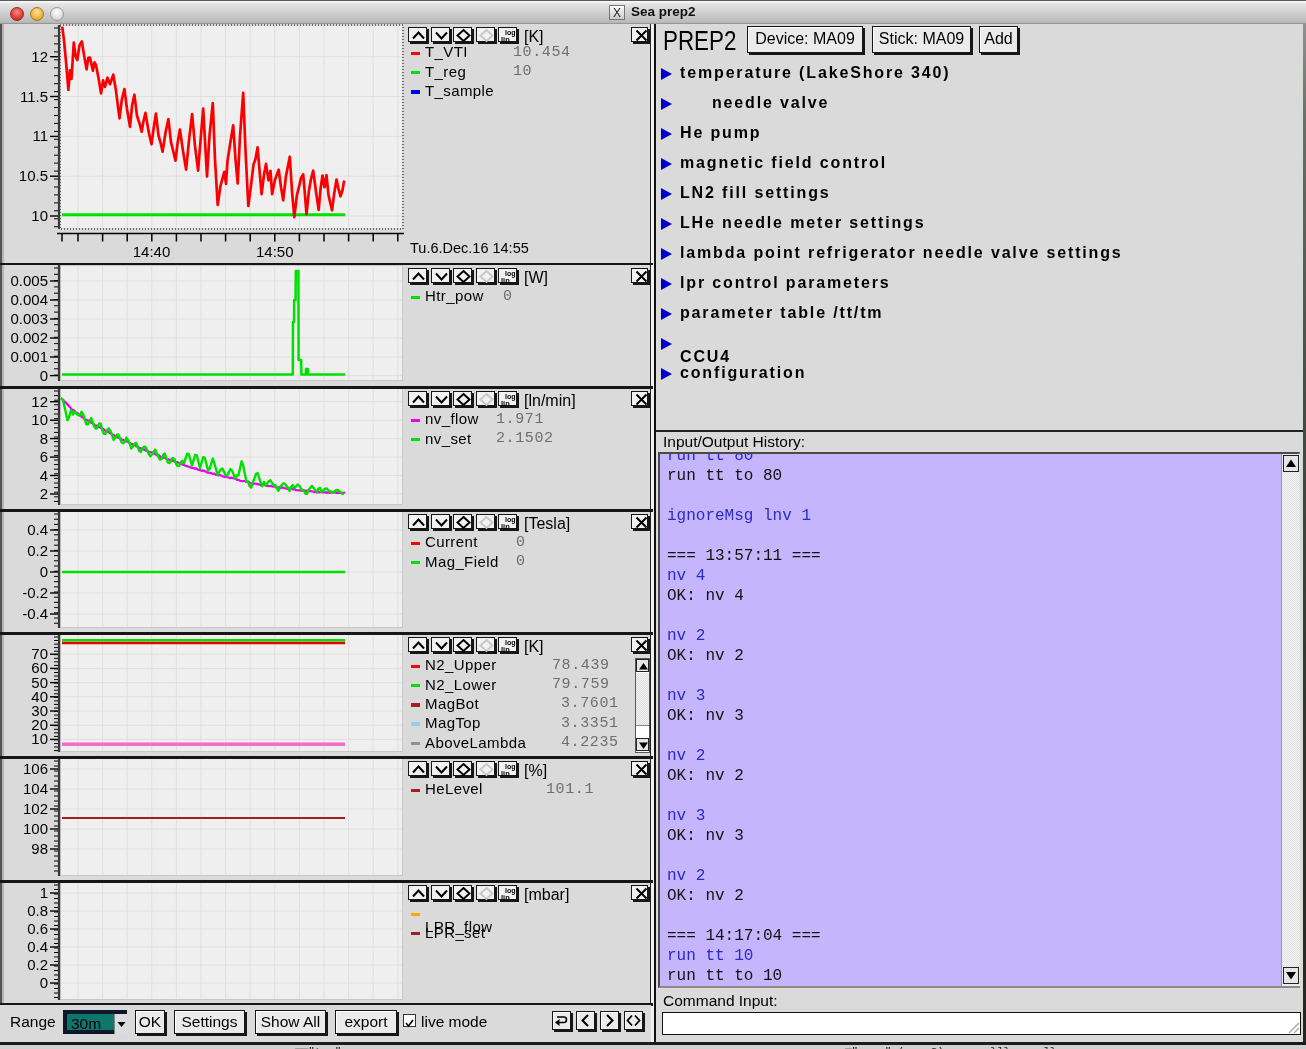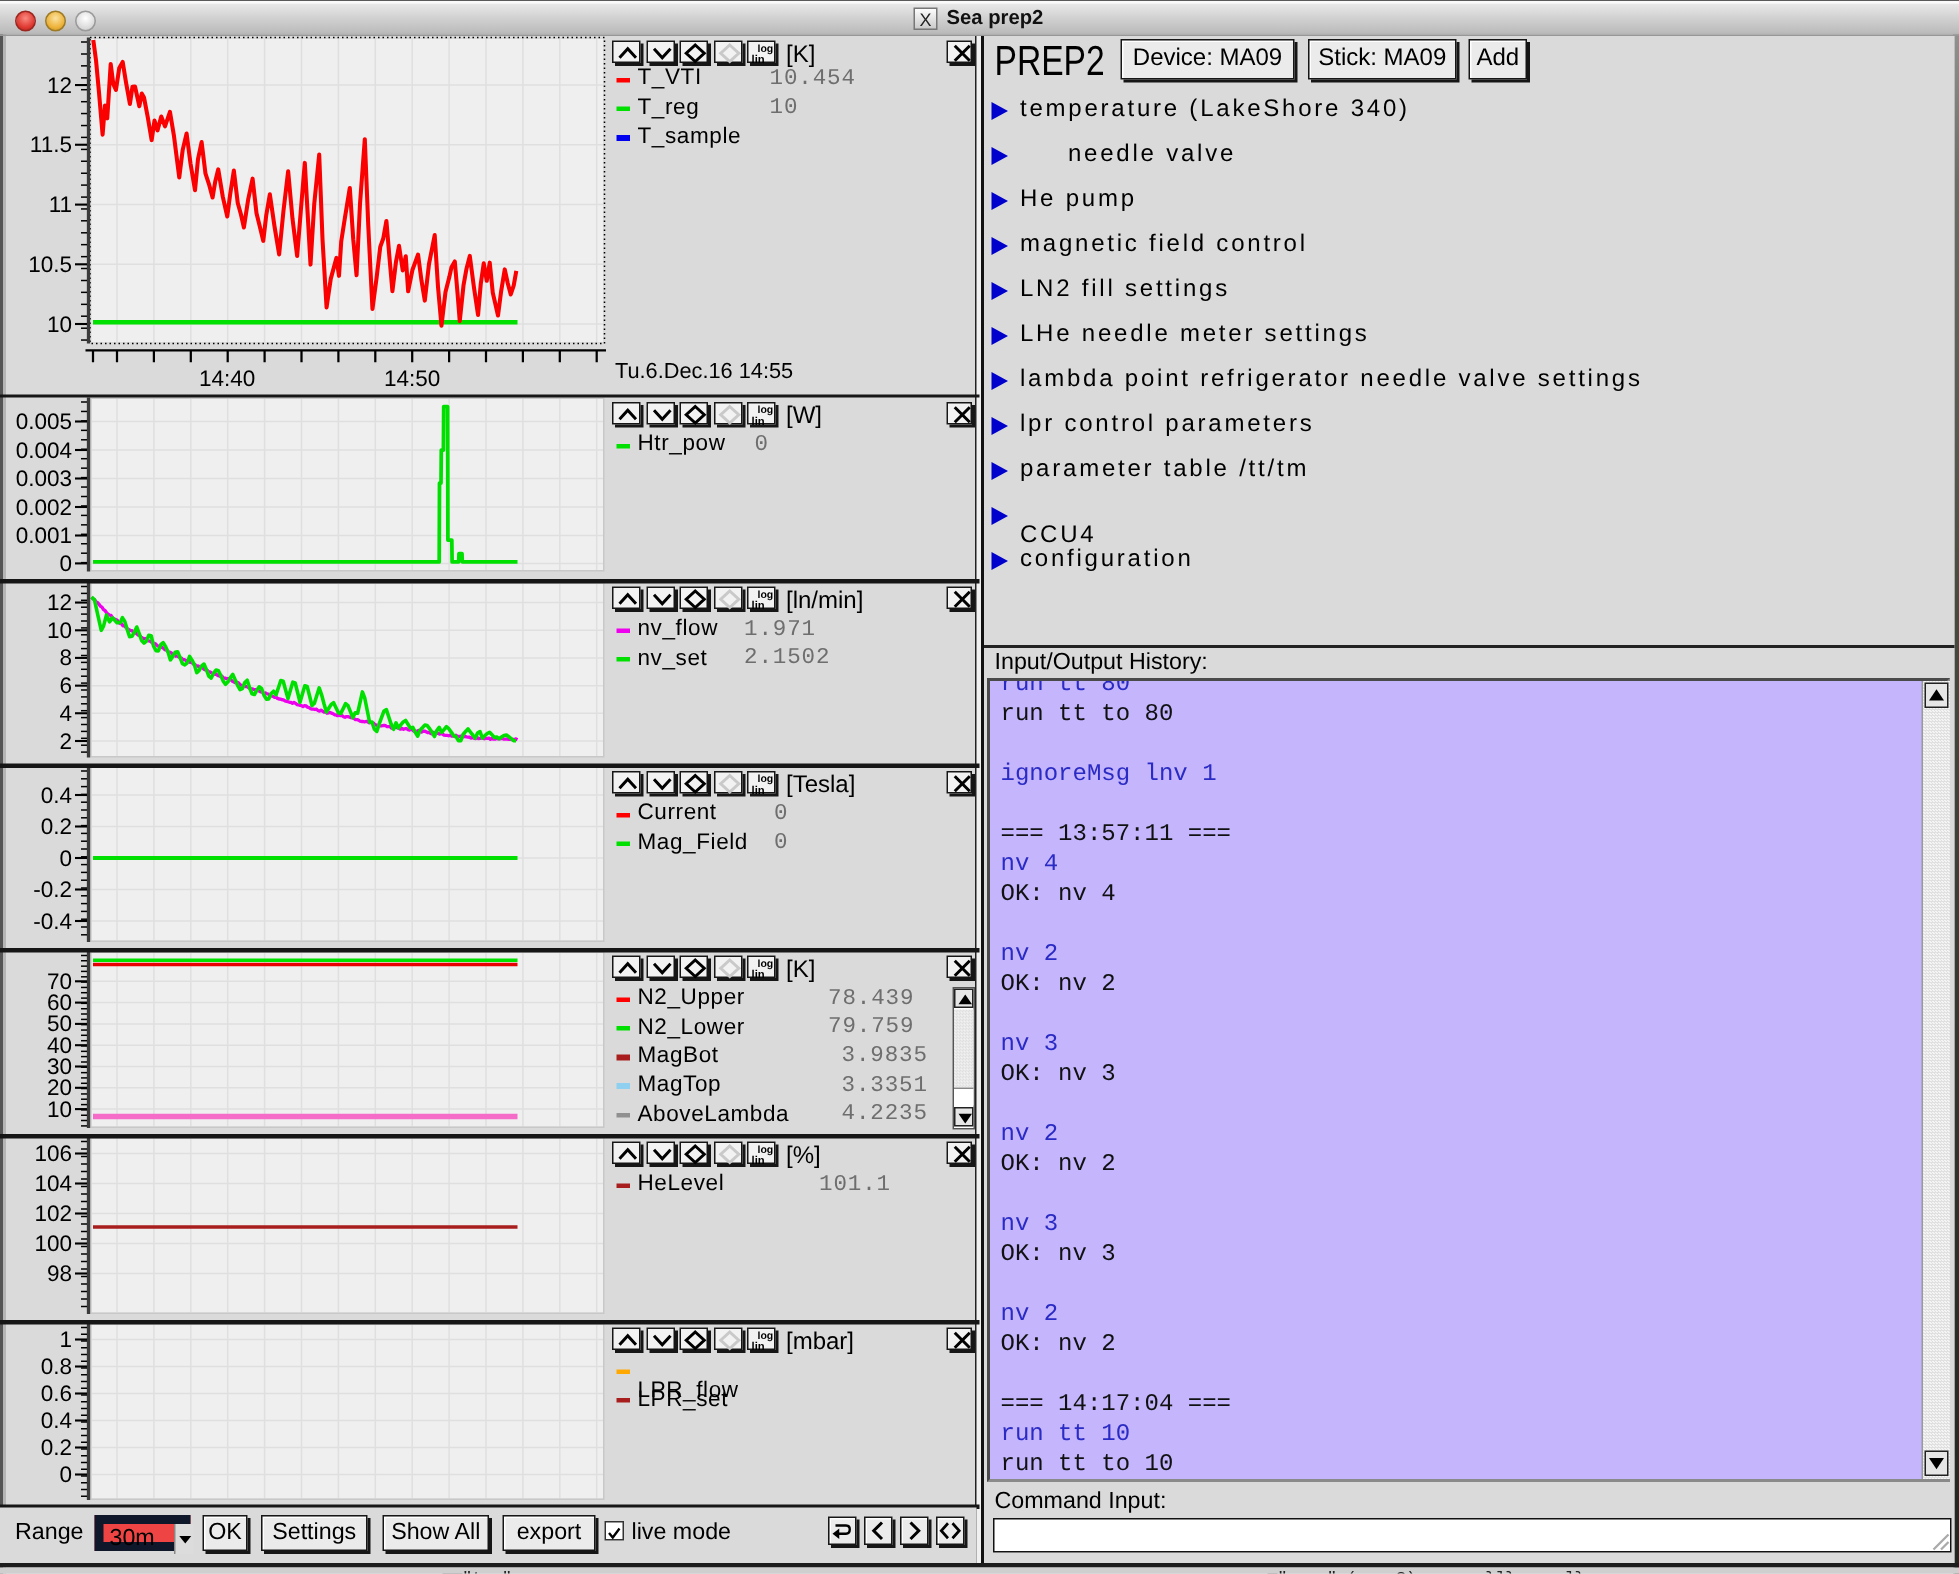--- a/index.html
+++ b/index.html
@@ -2,21 +2,21 @@
 <html><head><meta charset="utf-8"><style>
 * { margin:0; padding:0; box-sizing:border-box; }
 html,body { width:1306px; height:1049px; overflow:hidden; font-family:"Liberation Sans", sans-serif; }
 body { position:relative; background:#dadada; }
 .abs { position:absolute; }
 .cbtn { position:absolute; background:#f2f2f2; border:1px solid #161616; box-shadow:2px 2px 0 #161616; line-height:0; }
 .unit { position:absolute; font-size:16px; color:#000; }
 .dash { position:absolute; width:9px; height:3.5px; }
 .lname { position:absolute; font-size:15px; color:#000; letter-spacing:0.4px; }
 .lval { position:absolute; font-family:"Liberation Mono", monospace; font-size:15px; color:#6e6e6e; letter-spacing:0.6px; }
-.titem { position:absolute; font-size:16px; font-weight:normal; color:#000; letter-spacing:1.85px; }
+.titem { position:absolute; font-size:16px; font-weight:bold; color:#000; letter-spacing:1.85px; }
 .tri { position:absolute; width:0; height:0; border-left:11px solid #0000cc; border-top:6px solid transparent; border-bottom:6px solid transparent; }
 .tbtn { position:absolute; background:#ebebeb; border:1px solid #161616; box-shadow:2px 2px 0 #161616, inset 1px 1px 0 #fff; color:#000; text-align:center; }
 .iob { color:#2a2ac4; }
 .iok { color:#111; }
 .sbbtn { position:absolute; background:#e6e6e6; border:1px solid #222; line-height:0; }
 </style></head>
 <body>
 
 <div class="abs" style="left:0;top:0;width:2px;height:1049px;background:#555"></div>
 <div class="abs" style="left:2px;top:0;width:1.5px;height:1049px;background:#b5b5b5"></div>
@@ -607,21 +607,21 @@
       <line x1="14.5" y1="2.5" x2="4.5" y2="12.5" stroke="#000" stroke-width="2"></line>
     </svg></div>
 <div class="dash" style="left:411px;top:664.5px;background:#ff0000"></div>
 <div class="lname" style="left:425px;top:656.4px">N2_Upper</div>
 <div class="lval" style="left:552px;top:656.8px">78.439</div>
 <div class="dash" style="left:411px;top:683.8px;background:#00e000"></div>
 <div class="lname" style="left:425px;top:675.7px">N2_Lower</div>
 <div class="lval" style="left:552px;top:676.1px">79.759</div>
 <div class="dash" style="left:411px;top:703.1px;background:#a81e1e"></div>
 <div class="lname" style="left:425px;top:695.0px">MagBot</div>
-<div class="lval" style="left:561px;top:695.4px">3.9835</div>
+<div class="lval" style="left:561px;top:695.4px">3.7601</div>
 <div class="dash" style="left:411px;top:722.4px;background:#8fd0f0"></div>
 <div class="lname" style="left:425px;top:714.3px">MagTop</div>
 <div class="lval" style="left:561px;top:714.7px">3.3351</div>
 <div class="dash" style="left:411px;top:741.7px;background:#909090"></div>
 <div class="lname" style="left:425px;top:733.6px">AboveLambda</div>
 <div class="lval" style="left:561px;top:734.0px">4.2235</div>
 <div class="cbtn" style="left:408px;top:761px;width:19px;height:15px"><svg width="19" height="15" viewBox="0 0 19 15">
       <polyline points="4,10.5 9.5,4.5 15,10.5" fill="none" stroke="#000" stroke-width="2"></polyline>
     </svg></div>
 <div class="cbtn" style="left:430.5px;top:761px;width:19px;height:15px"><svg width="19" height="15" viewBox="0 0 19 15">
@@ -684,21 +684,21 @@
 <div style="position:absolute;left:0px;top:262.5px;width:653px;height:2.5px;background:#161616"></div>
 <div style="position:absolute;left:0px;top:386px;width:653px;height:2.5px;background:#161616"></div>
 <div style="position:absolute;left:0px;top:509px;width:653px;height:2.5px;background:#161616"></div>
 <div style="position:absolute;left:0px;top:632px;width:653px;height:2.5px;background:#161616"></div>
 <div style="position:absolute;left:0px;top:756px;width:653px;height:2.5px;background:#161616"></div>
 <div style="position:absolute;left:0px;top:880px;width:653px;height:2.5px;background:#161616"></div>
 <div style="position:absolute;left:0px;top:1003px;width:653px;height:2.5px;background:#161616"></div>
 
 <div class="abs" style="left:0;top:1005px;width:651px;height:37px;background:#dadada">
   <div class="abs" style="left:10px;top:8px;font-size:15.5px">Range</div>
-  <div class="abs" style="left:63px;top:5px;width:64px;height:24px;background:#ef4444;border:6px solid #0f172a">
+  <div class="abs" style="left:63px;top:5px;width:64px;height:24px;background:#0f766e;border:4px solid #0f172a">
     <div class="abs" style="left:4px;top:1px;font-size:15.5px">30m</div>
     <div class="abs" style="left:47px;top:0px;width:13px;height:20px;background:#dcdcdc;border-left:1px solid #888"><svg width="13" height="20">
           <polygon points="2.5,8 10.5,8 6.5,13" fill="#000"></polygon>
         </svg></div>
   </div>
   <div class="tbtn" style="left:135px;top:5px;width:30px;height:24px;font-size:15.5px;line-height:21px">OK</div>
   <div class="tbtn" style="left:174px;top:5px;width:71px;height:24px;font-size:15.5px;line-height:21px">Settings</div>
   <div class="tbtn" style="left:255px;top:5px;width:71px;height:24px;font-size:15.5px;line-height:21px">Show All</div>
   <div class="tbtn" style="left:335px;top:5px;width:62px;height:24px;font-size:15.5px;line-height:21px">export</div>
   <div class="abs" style="left:403px;top:9px;width:13px;height:13px;background:#fff;border:1px solid #333"><svg width="11" height="11">

